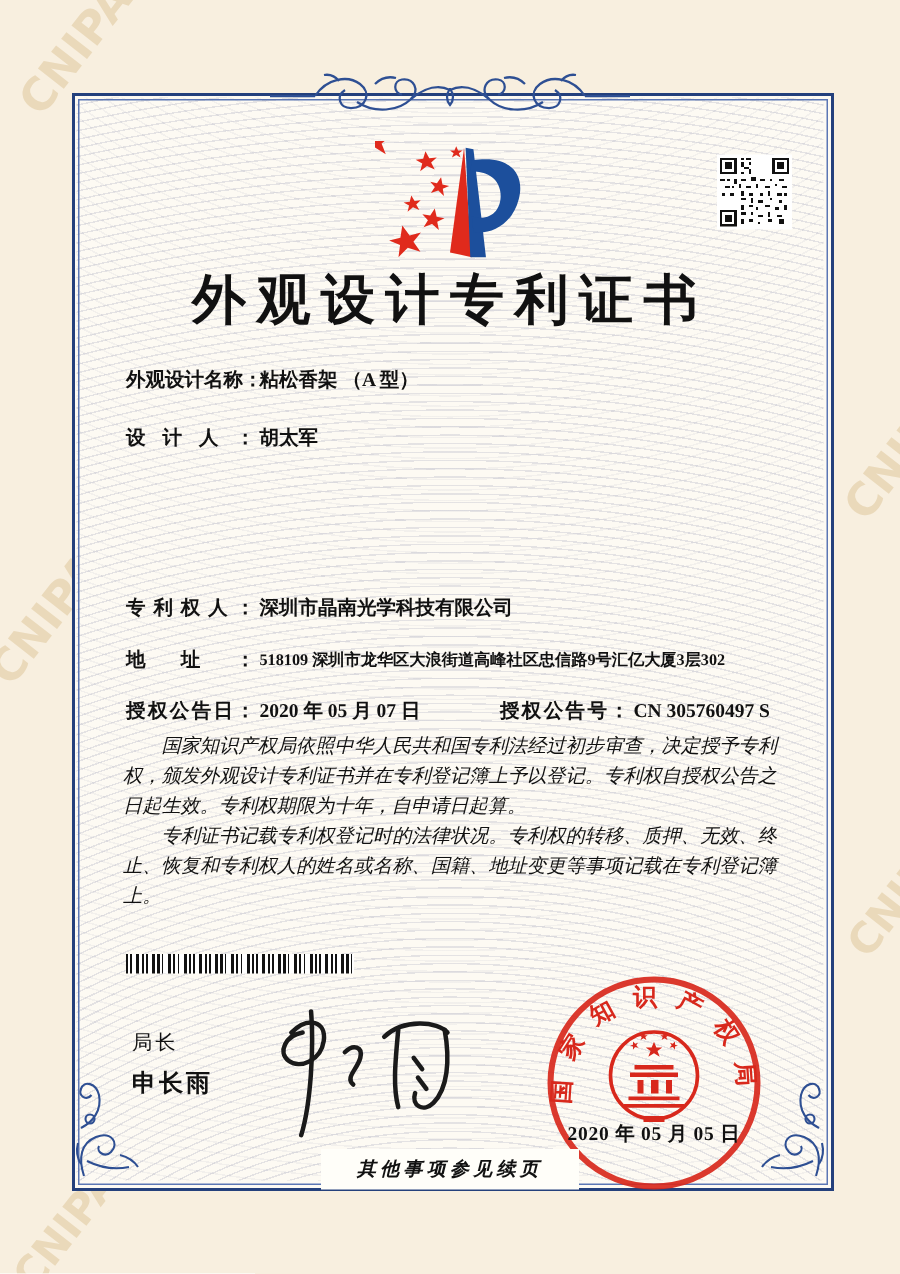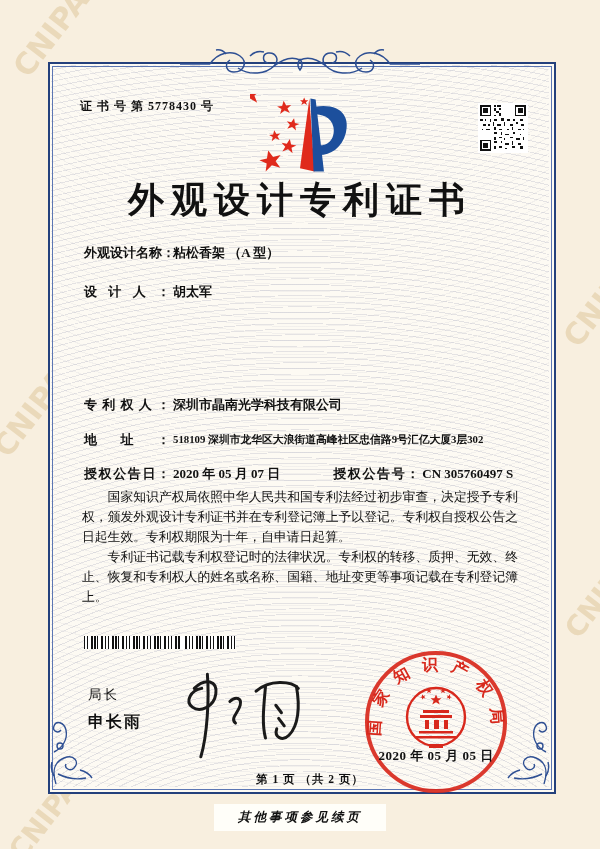--- a/index.html
+++ b/index.html
@@ -33,31 +33,31 @@
   .logo{position:absolute;left:250px;top:94px;width:100px;height:84px;}
   .qr{position:absolute;left:478px;top:103px;width:46px;height:46px;background:#fff;padding:2px;}
   .title{position:absolute;left:0;right:0;top:176px;margin:0;text-align:center;
          font-size:36px;font-weight:bold;letter-spacing:7px;}
   .row{position:absolute;left:84px;right:60px;font-size:13px;font-weight:bold;white-space:nowrap;}
   .lab{display:inline-block;width:86px;text-align:justify;text-align-last:justify;vertical-align:top;}
   .val{margin-left:3px;}
   .val-small{font-size:10.8px;letter-spacing:0;}
   .pair2{margin-left:53px;}
   .bodytext{position:absolute;left:82px;width:436px;top:487px;font-size:12.8px;line-height:20px;
-            text-align:justify;}
+            font-style:italic;text-align:justify;}
   .bodytext p{margin:0;text-indent:2em;}
   .barcode{position:absolute;left:84px;top:636px;width:152px;height:13px;background:
      repeating-linear-gradient(90deg,#111 0 1.5px,#fff 1.5px 3px,#111 3px 4px,#fff 4px 7px,#111 7px 9px,#fff 9px 10.5px);}
   .sig-title{position:absolute;left:88px;top:686px;font-size:13.5px;font-weight:normal;letter-spacing:2px;}
   .sig-name{position:absolute;left:88px;top:712px;font-size:16px;font-weight:bold;letter-spacing:2px;}
   .signature{position:absolute;left:168px;top:664px;width:150px;height:105px;}
   .seal{position:absolute;left:361px;top:647px;width:150px;height:150px;}
   .footer-page{position:absolute;left:0;right:0;top:772px;text-align:center;
                font-size:11.5px;font-weight:bold;letter-spacing:1px;margin-left:20px;}
-  .note{position:absolute;left:50%;transform:translateX(-50%);top:804px;background:#fffef9;
+  .note{position:absolute;left:50%;transform:translateX(-50%);top:766px;background:#fffef9;
         padding:5px 24px;font-size:12.5px;font-style:italic;letter-spacing:3px;font-weight:bold;white-space:nowrap;}
 </style>
 </head>
 <body>
 
 <div class="page">
 
   <span class="wm wm-a">CNIPA</span>
   <span class="wm wm-b">CNIPA</span>
   <span class="wm wm-c">CNIPA</span>
@@ -98,21 +98,20 @@
       <path d="M8,34 C16,30 22,22 20,12 C18,4 10,2 8,8 C6,13 12,16 15,12"></path>
       <path d="M12,56 C20,60 30,62 40,60"></path>
       <path d="M34,52 q8,2 12,8"></path>
       <path d="M6,44 q-2,8 2,14"></path>
       <circle cx="14" cy="28" r="3"></circle>
     </g>
   </svg>
 
   <div class="content">
 
-    <div class="certno">证 书 号 第 5778430 号</div>
 
     <svg class="logo" viewBox="0 0 96 80">
       <g fill="#e02a1c">
         <path id="st" d="M0,-10 L2.9,-3.1 10,-3.1 4.2,1.2 6.9,8.1 0,3.9 -6.9,8.1 -4.2,1.2 -10,-3.1 -2.9,-3.1 Z"></path>
         <use href="#st" transform="translate(20,64) scale(1.05) rotate(-14)"></use>
         <use href="#st" transform="translate(37,50) scale(0.72) rotate(10)"></use>
         <use href="#st" transform="translate(24,40) scale(0.55) rotate(-8)"></use>
         <use href="#st" transform="translate(41,29) scale(0.62) rotate(12)"></use>
         <use href="#st" transform="translate(33,13) scale(0.68) rotate(-6)"></use>
         <use href="#st" transform="translate(52,7) scale(0.4)"></use>

